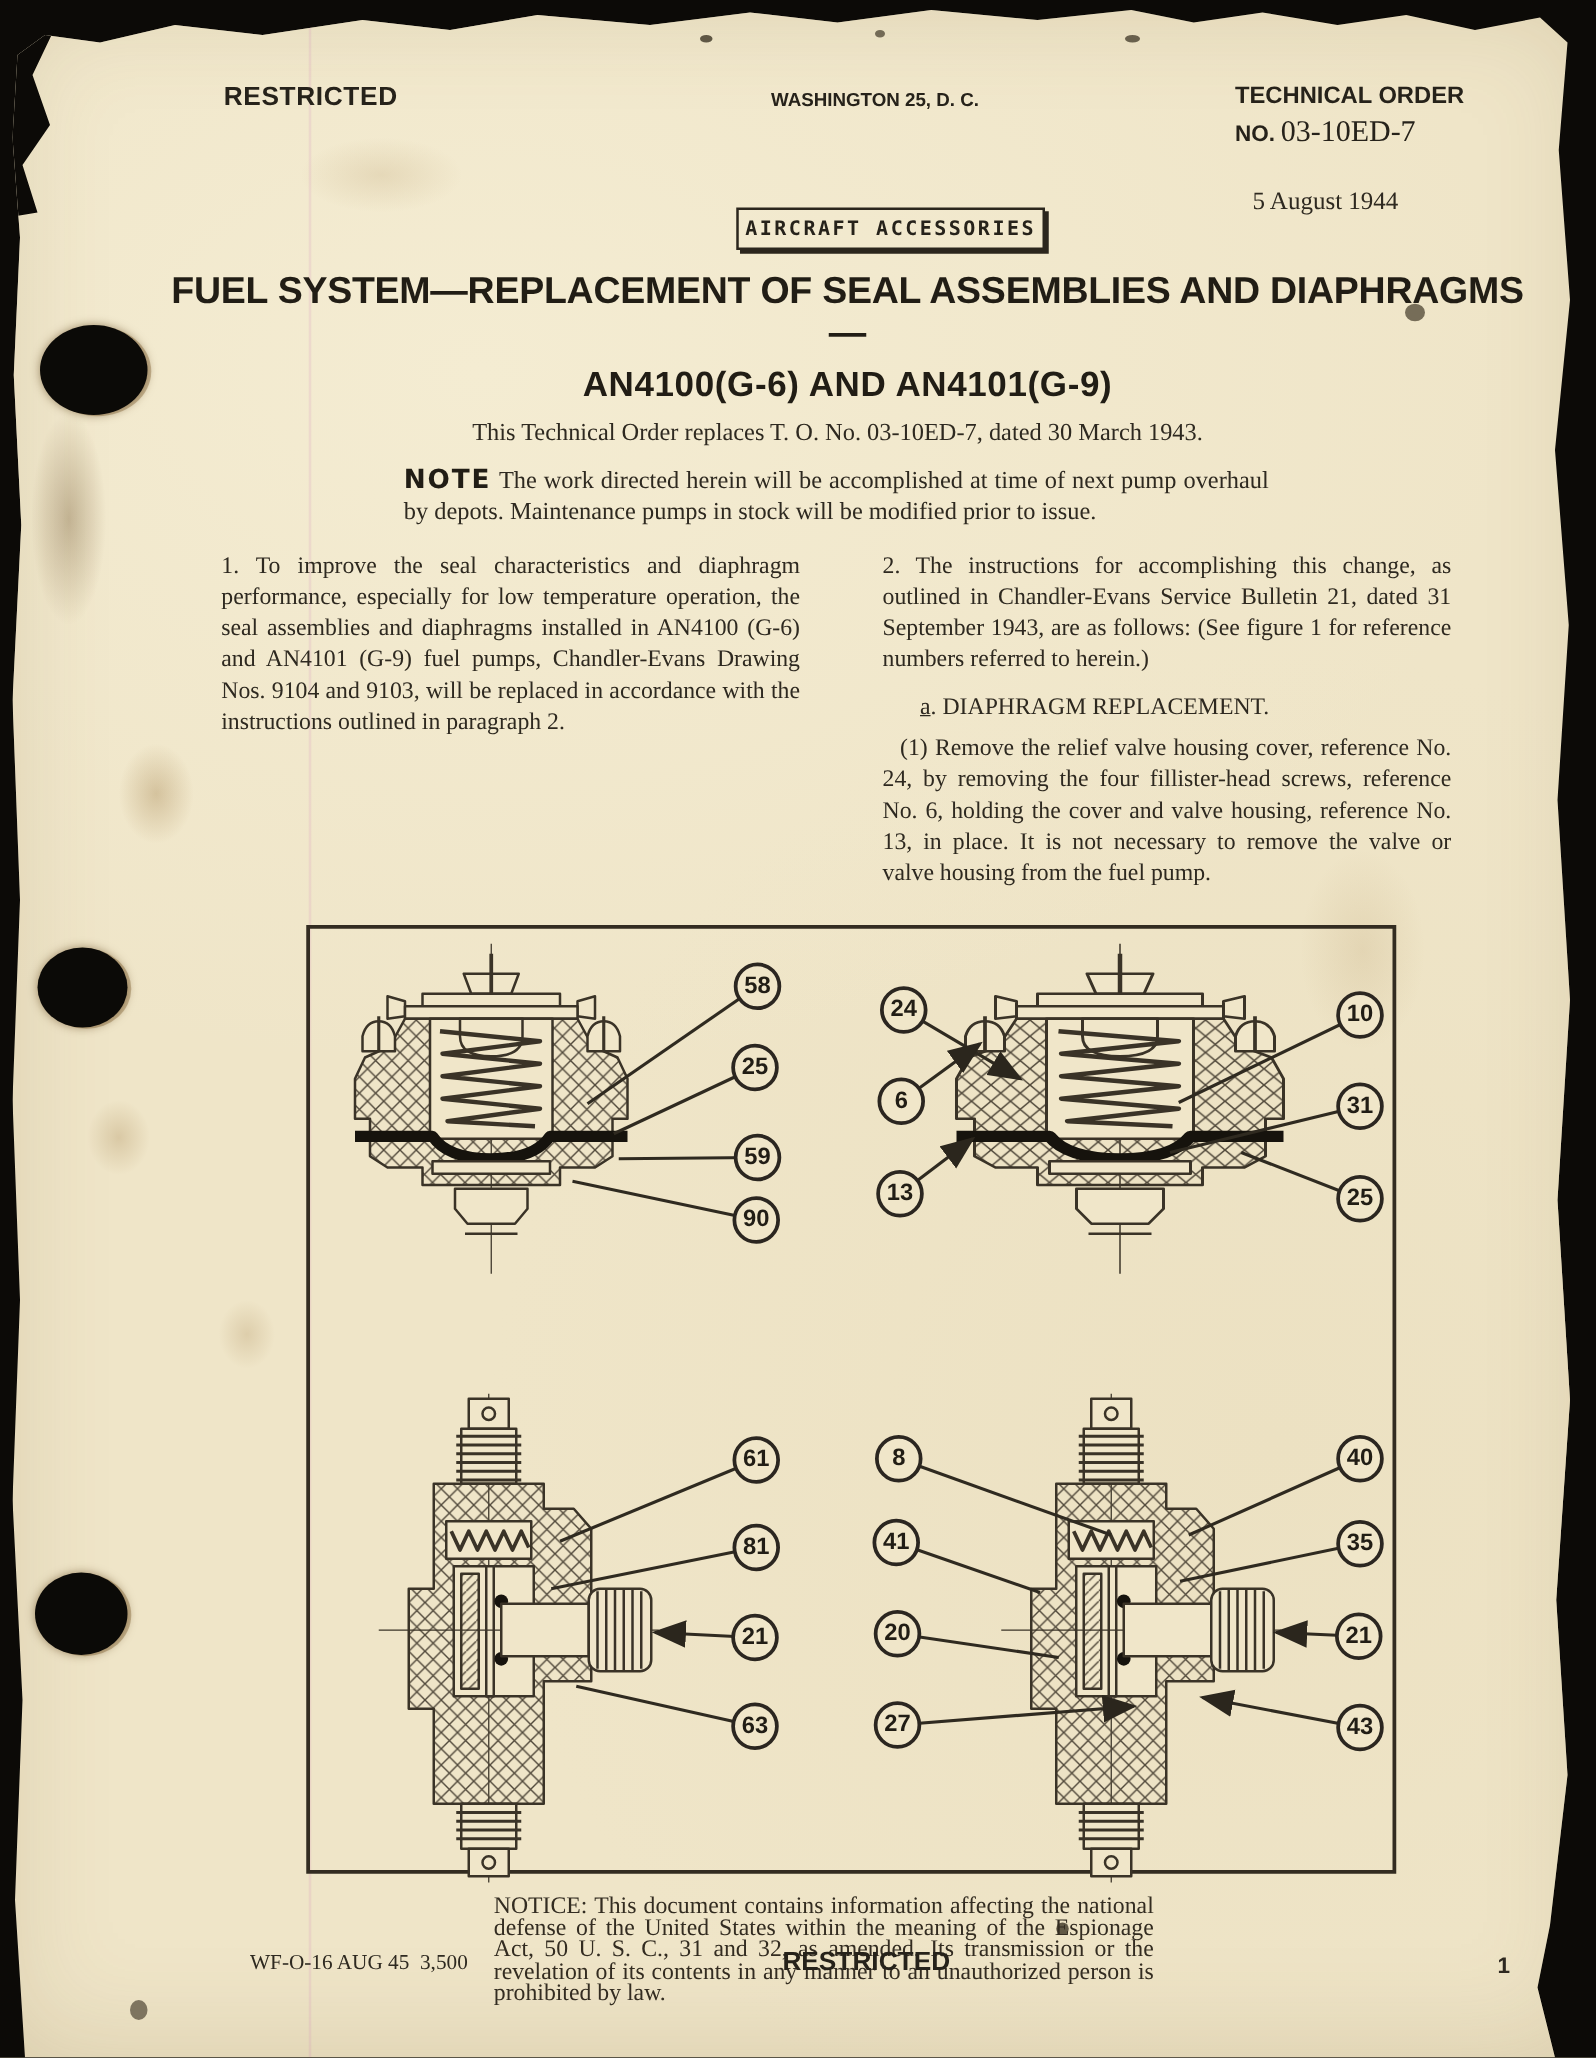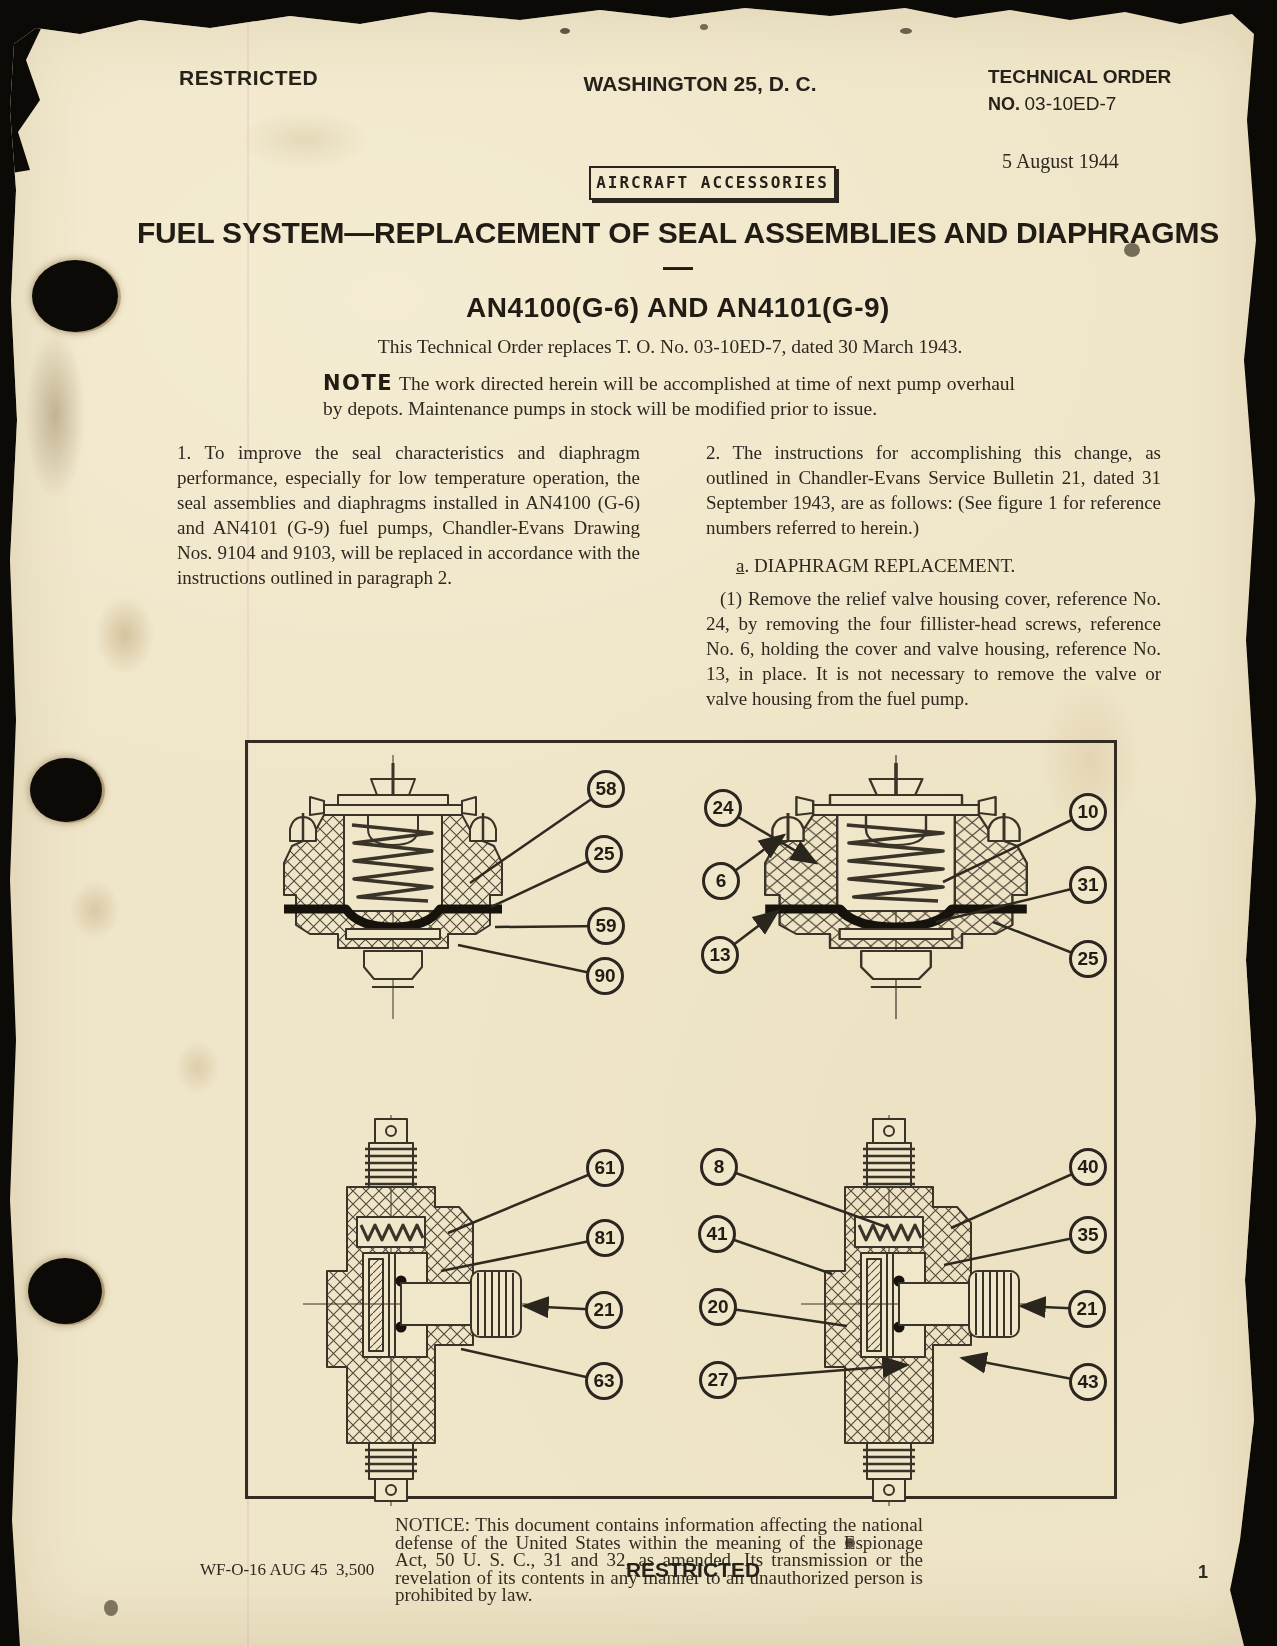--- a/index.html
+++ b/index.html
@@ -16,26 +16,26 @@
     clip-path:polygon(0 0,46px 18px,26px 60px,40px 100px,18px 132px,30px 170px,0 175px);}
   .speck{position:absolute;border-radius:50%;background:#241c0e;}
   .stain{position:absolute;border-radius:50%;pointer-events:none;}
   .hole{position:absolute;background:#0b0a07;border-radius:50%;box-shadow:0 0 8px rgba(90,60,20,.55), 3px 1px 0 rgba(120,85,35,.35);}
   .scanline{position:absolute;left:247px;top:0;width:2px;height:1646px;background:rgba(205,115,185,.14);}
   .cls-top{position:absolute;left:179px;top:66px;font-family:"Liberation Sans",sans-serif;
     font-weight:bold;font-size:21px;letter-spacing:.5px;color:#26221a;}
   .hq{position:absolute;left:400px;top:66px;width:600px;text-align:center;
     font-family:"Liberation Sans",sans-serif;font-weight:bold;color:#26221a;}
   .hq .l1{font-size:24px;letter-spacing:.3px;}
-  .hq .l2{font-size:21px;margin-top:6px;}
+  .hq .l2{font-size:15px;margin-top:6px;}
   .to-block{position:absolute;left:988px;top:66px;width:210px;color:#26221a;}
   .to-block .l1{font-family:"Liberation Sans",sans-serif;font-weight:bold;font-size:19px;}
   .to-block .l2{margin-top:5px;font-size:18px;}
   .to-block .l2 .no{font-family:"Liberation Sans",sans-serif;font-weight:bold;}
-  .to-block .l2 .val{font-family:Liberation Sans, sans-serif;font-size:19px;}
+  .to-block .l2 .val{font-family:Liberation Serif, serif;font-size:24px;}
   .date{position:absolute;left:1002px;top:150px;font-size:20px;}
   .stamp{position:absolute;left:589px;top:166px;width:243px;height:30px;line-height:30px;
     text-align:center;border:2.5px solid #2b261d;box-shadow:3px 3px 0 #2b261d;
     font-family:"DejaVu Sans Mono",monospace;font-weight:bold;font-size:16px;letter-spacing:2px;color:#26221a;}
   .title{position:absolute;left:128px;top:216px;width:1100px;text-align:center;color:#211d15;
     font-family:"Liberation Sans",sans-serif;font-weight:800;}
   .title .t1{font-size:30px;letter-spacing:-.2px;}
   .title .t2{font-size:28px;margin-top:8px;letter-spacing:.5px;}
   .replaces{position:absolute;left:170px;top:336px;width:1000px;text-align:center;font-size:19.5px;}
   .intro-note{position:absolute;left:323px;top:371px;width:692px;font-size:19.5px;line-height:25px;text-align:justify;}

